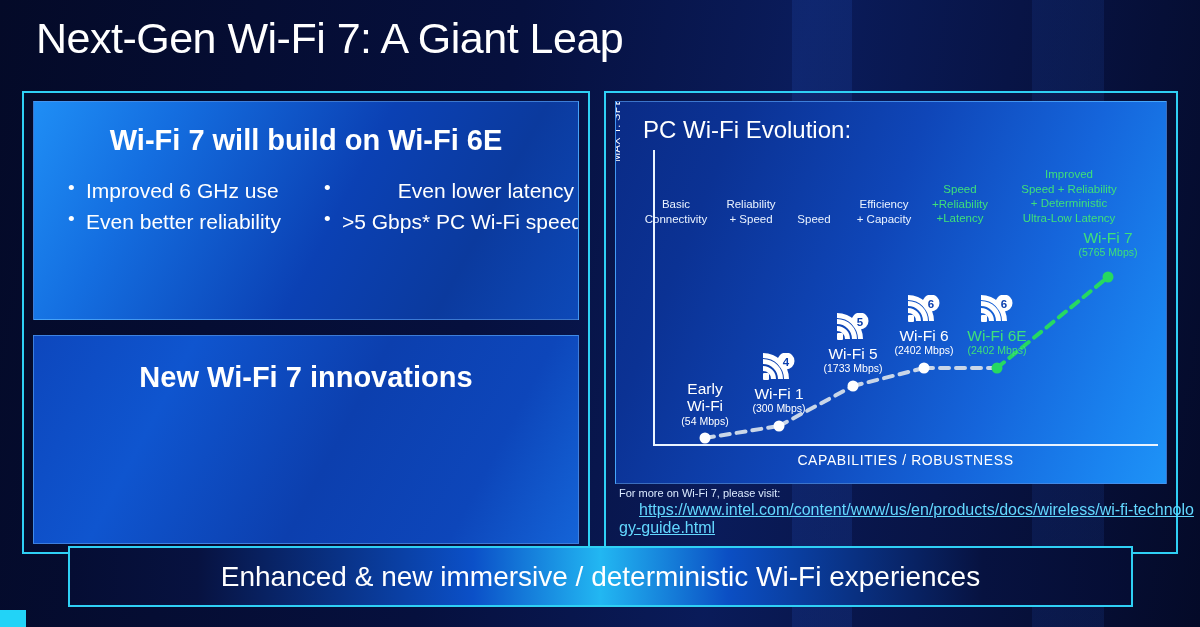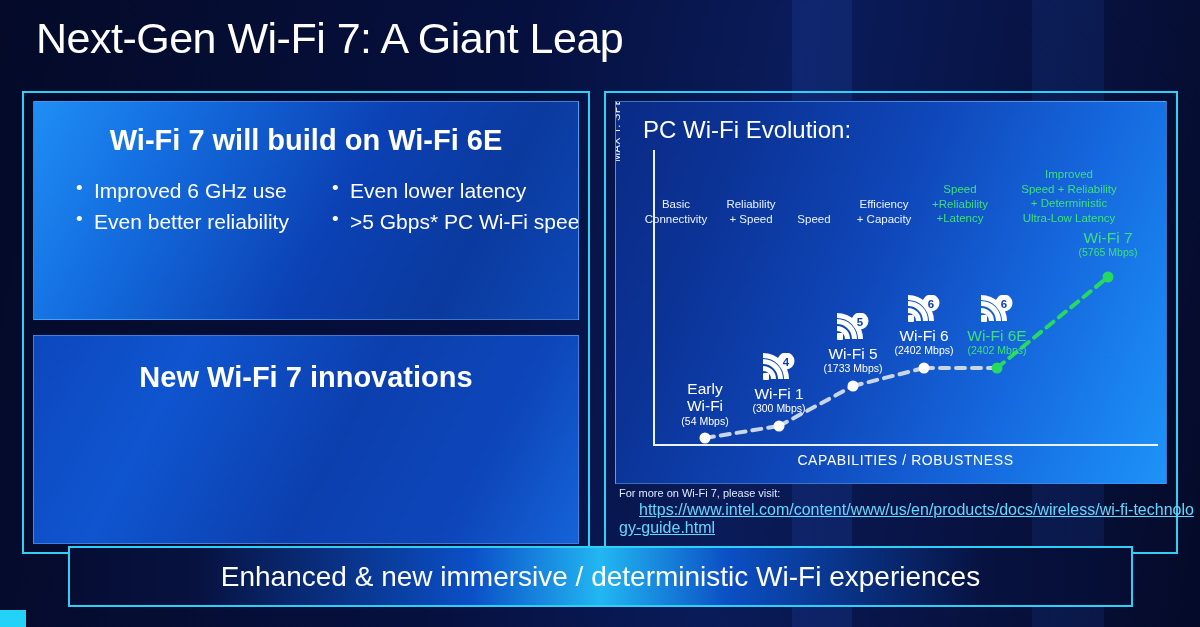--- a/index.html
+++ b/index.html
@@ -42,24 +42,24 @@
     background:linear-gradient(118deg,#1f8ef5 0%, #146ee0 22%, #0b41b4 55%, #0b3a9e 78%, #0d49b8 100%);
   }
   #panel-bottom {
     left:33px; top:335px; width:546px; height:209px;
     background:linear-gradient(118deg,#0d47bd 0%, #0f55cf 25%, #0c3fae 55%, #0d46ba 80%, #1464d8 100%);
   }
   .panel-title {
     text-align:center; font-size:29px; font-weight:700; margin-top:22px; color:#ffffff;
   }
   #panel-bottom .panel-title { margin-top:25px; }
-  .bullets { display:flex; margin-top:18px; padding:0 28px; gap:0; }
+  .bullets { display:flex; margin-top:18px; padding:0 20px; gap:0; }
   .bullets .col { flex:0 0 auto; }
   #panel-top .col1 { width:270px; padding-left:14px; }
-  #panel-top .col2 { width:250px; }
+  #panel-top .col2 { width:250px;text-align:right; }
   #panel-bottom .col1 { width:270px; padding-left:14px; }
   #panel-bottom .col2 { width:250px; }
   .bullet {
     font-size:21px; line-height:1.48; color:#ffffff;
     position:relative; padding-left:18px; white-space:nowrap;
   }
   .bullet::before{
     content:"\2022"; position:absolute; left:0; top:-1px; font-size:19px; color:#ffffff;
   }
 

